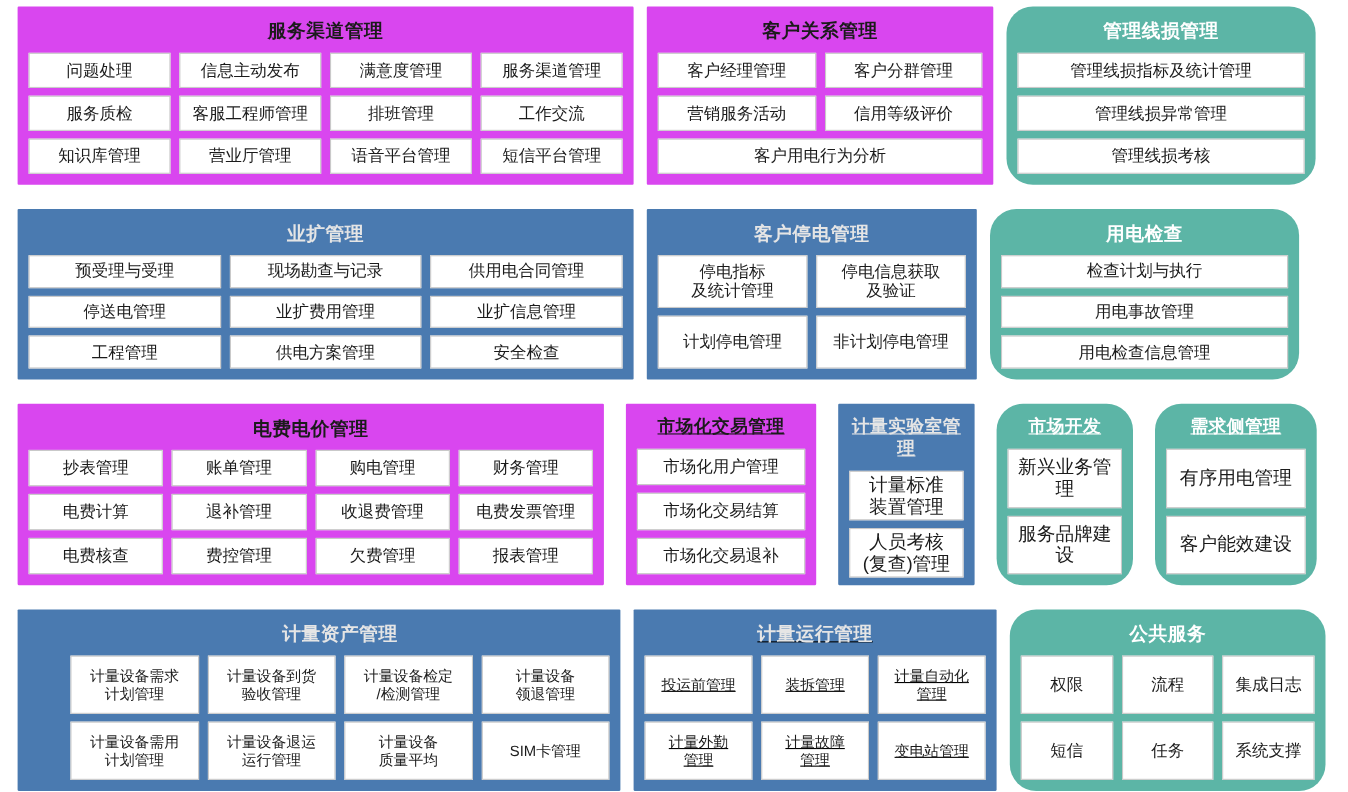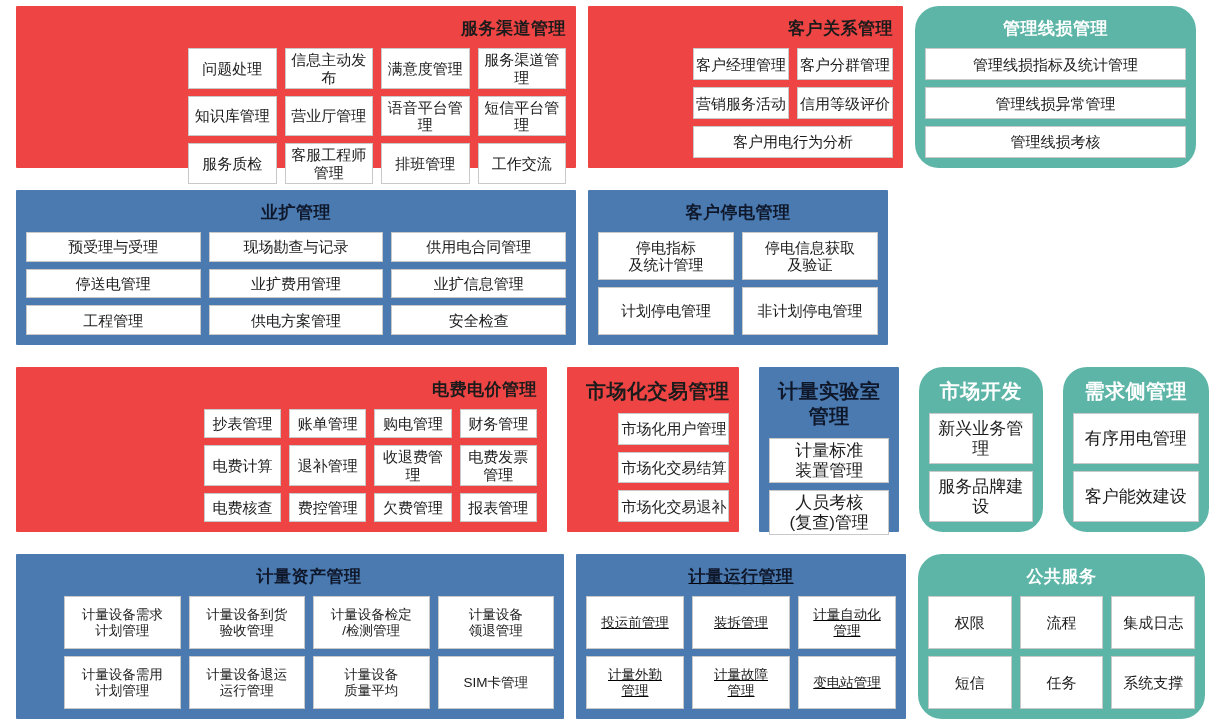--- a/index.html
+++ b/index.html
@@ -32,34 +32,34 @@
   .row-3 { height: 165px; margin-top: 22px; gap: 20px; }
   .row-4 { height: 165px; margin-top: 22px; }
 
   .panel {
     box-sizing: border-box;
     display: flex;
     flex-direction: column;
     padding: 8px 10px 10px 10px;
     border-radius: 1px;
   }
-  .panel.blue-light { background: #ef4444; align-items: flex-end; }
+  .panel.blue-light { background: #d946ef; }
   .panel.blue-dark  { background: #4a7ab0; }
   .panel.teal       { background: #5cb5a6; border-radius: 24px; }
 
   .panel-title {
     text-align: center;
     font-weight: bold;
     font-size: 17px;
     line-height: 1.25;
     margin: 4px 0 9px 0;
     letter-spacing: 0.5px;
   }
   .blue-light .panel-title { color: #1b1b1b; }
-  .blue-dark  .panel-title { color: #0f172a; }
+  .blue-dark  .panel-title { color: #e5e5e5; }
   .teal       .panel-title { color: #ffffff; }
 
   .panel-body {
     flex: 1;
     display: flex;
     flex-direction: column;
     gap: 7px;
   }
   .tile-row {
     display: flex;
@@ -87,58 +87,58 @@
   .p-service   { width: 560px; }
   .p-crm       { width: 315px; }
   .p-lineloss  { width: 281px; }
 
   .p-yekuo     { width: 560px; }
   .p-outage    { width: 300px; }
   .p-inspect   { width: 281px; }
 
   .p-fee       { width: 533px; }
   .p-market    { width: 173px; }
-  .p-lab       { width: 140px; }
+  .p-lab       { width: 124px; }
   .p-dev       { width: 124px; }
   .p-demand    { width: 147px; }
 
   .p-asset     { width: 548px; padding-left: 48px; }
   .p-meterops  { width: 330px; text-decoration: underline; }
   .p-public    { width: 287px; }
 
-  .panel.compact .panel-title { font-size: 20px; }
+  .panel.compact .panel-title { font-size: 16px; text-decoration: underline; }
   .panel.narrow .tile { font-size: 17px; }
 </style>
 </head>
 <body>
 
 <div id="board">
 
   <div class="row row-1">
     <div class="panel blue-light p-service">
       <div class="panel-title">服务渠道管理</div>
       <div class="panel-body">
         <div class="tile-row">
           <div class="tile">问题处理</div>
           <div class="tile">信息主动发布</div>
           <div class="tile">满意度管理</div>
           <div class="tile">服务渠道管理</div>
         </div>
         <div class="tile-row">
+          <div class="tile">服务质检</div>
+          <div class="tile">客服工程师管理</div>
+          <div class="tile">排班管理</div>
+          <div class="tile">工作交流</div>
+        </div>
+        <div class="tile-row">
           <div class="tile">知识库管理</div>
           <div class="tile">营业厅管理</div>
           <div class="tile">语音平台管理</div>
           <div class="tile">短信平台管理</div>
         </div>
-        <div class="tile-row">
-          <div class="tile">服务质检</div>
-          <div class="tile">客服工程师管理</div>
-          <div class="tile">排班管理</div>
-          <div class="tile">工作交流</div>
-        </div>
       </div>
     </div>
 
     <div class="panel blue-light p-crm">
       <div class="panel-title">客户关系管理</div>
       <div class="panel-body">
         <div class="tile-row">
           <div class="tile">客户经理管理</div>
           <div class="tile">客户分群管理</div>
         </div>
@@ -199,20 +199,34 @@
           <div class="tile">停电信息获取
 及验证</div>
         </div>
         <div class="tile-row">
           <div class="tile">计划停电管理</div>
           <div class="tile">非计划停电管理</div>
         </div>
       </div>
     </div>
 
+    <div class="panel teal p-inspect">
+      <div class="panel-title">用电检查</div>
+      <div class="panel-body">
+        <div class="tile-row">
+          <div class="tile">检查计划与执行</div>
+        </div>
+        <div class="tile-row">
+          <div class="tile">用电事故管理</div>
+        </div>
+        <div class="tile-row">
+          <div class="tile">用电检查信息管理</div>
+        </div>
+      </div>
+    </div>
   </div>
 
   <div class="row row-3">
     <div class="panel blue-light p-fee">
       <div class="panel-title">电费电价管理</div>
       <div class="panel-body">
         <div class="tile-row">
           <div class="tile">抄表管理</div>
           <div class="tile">账单管理</div>
           <div class="tile">购电管理</div>

